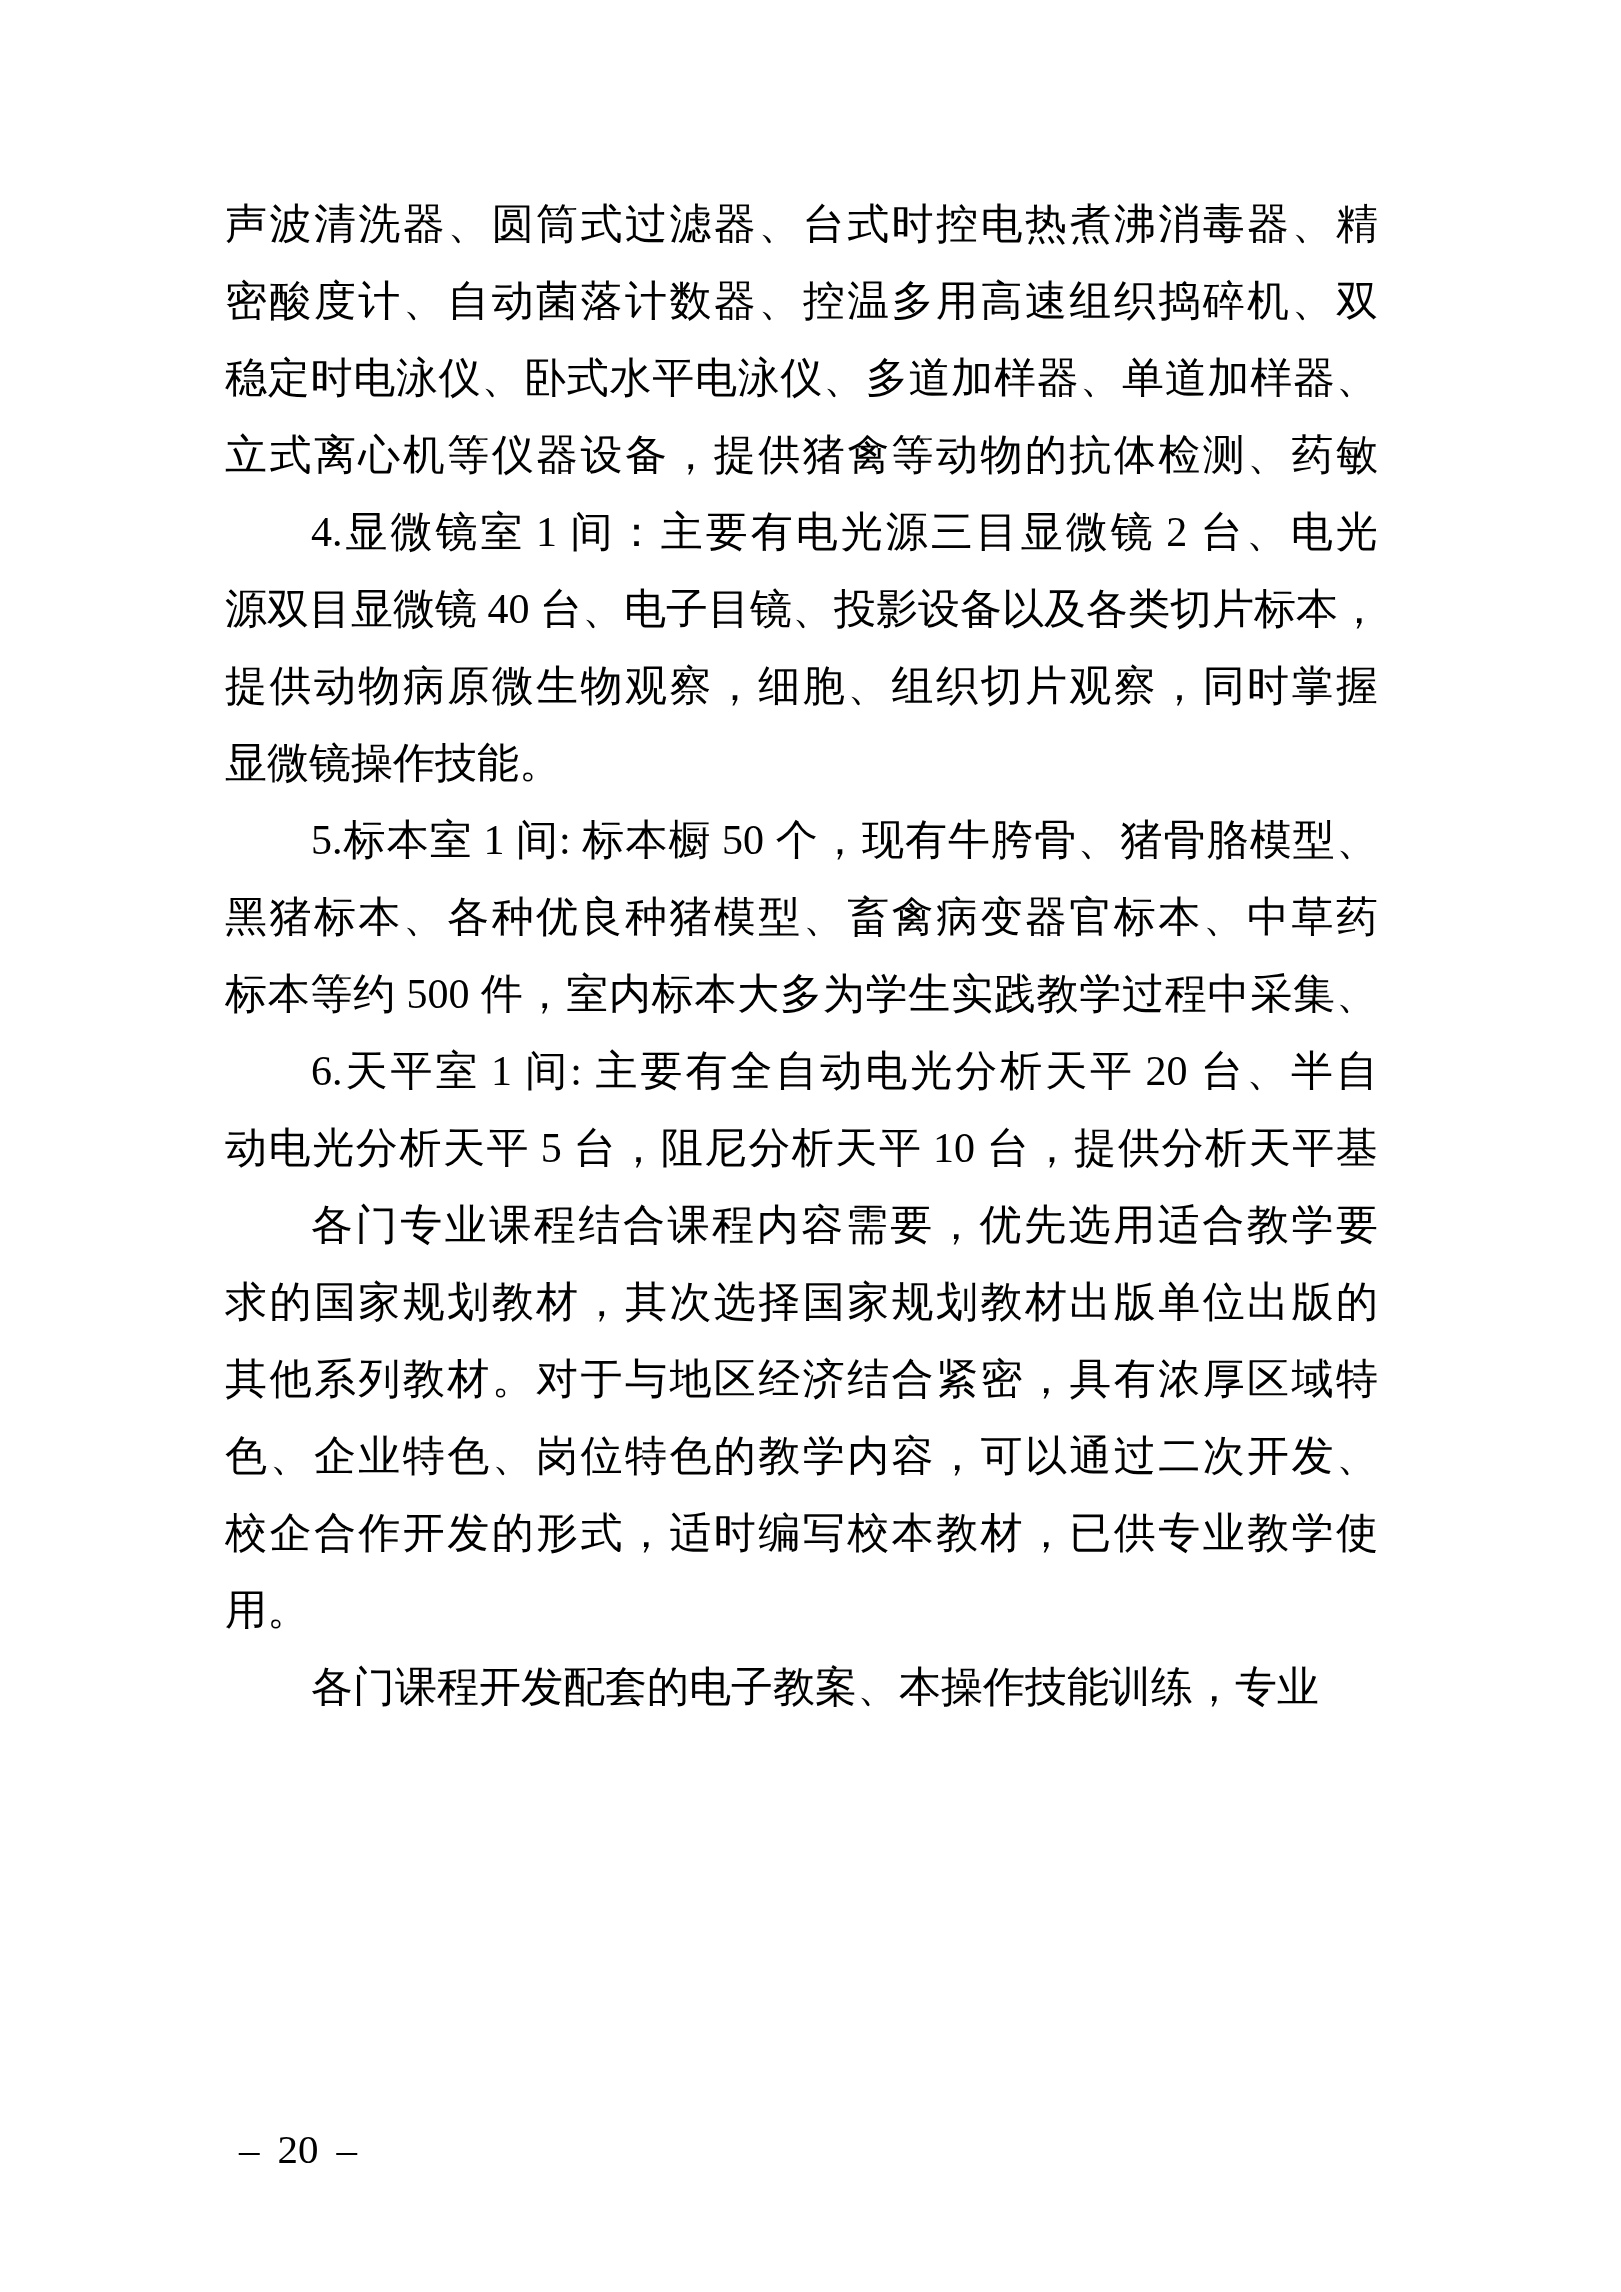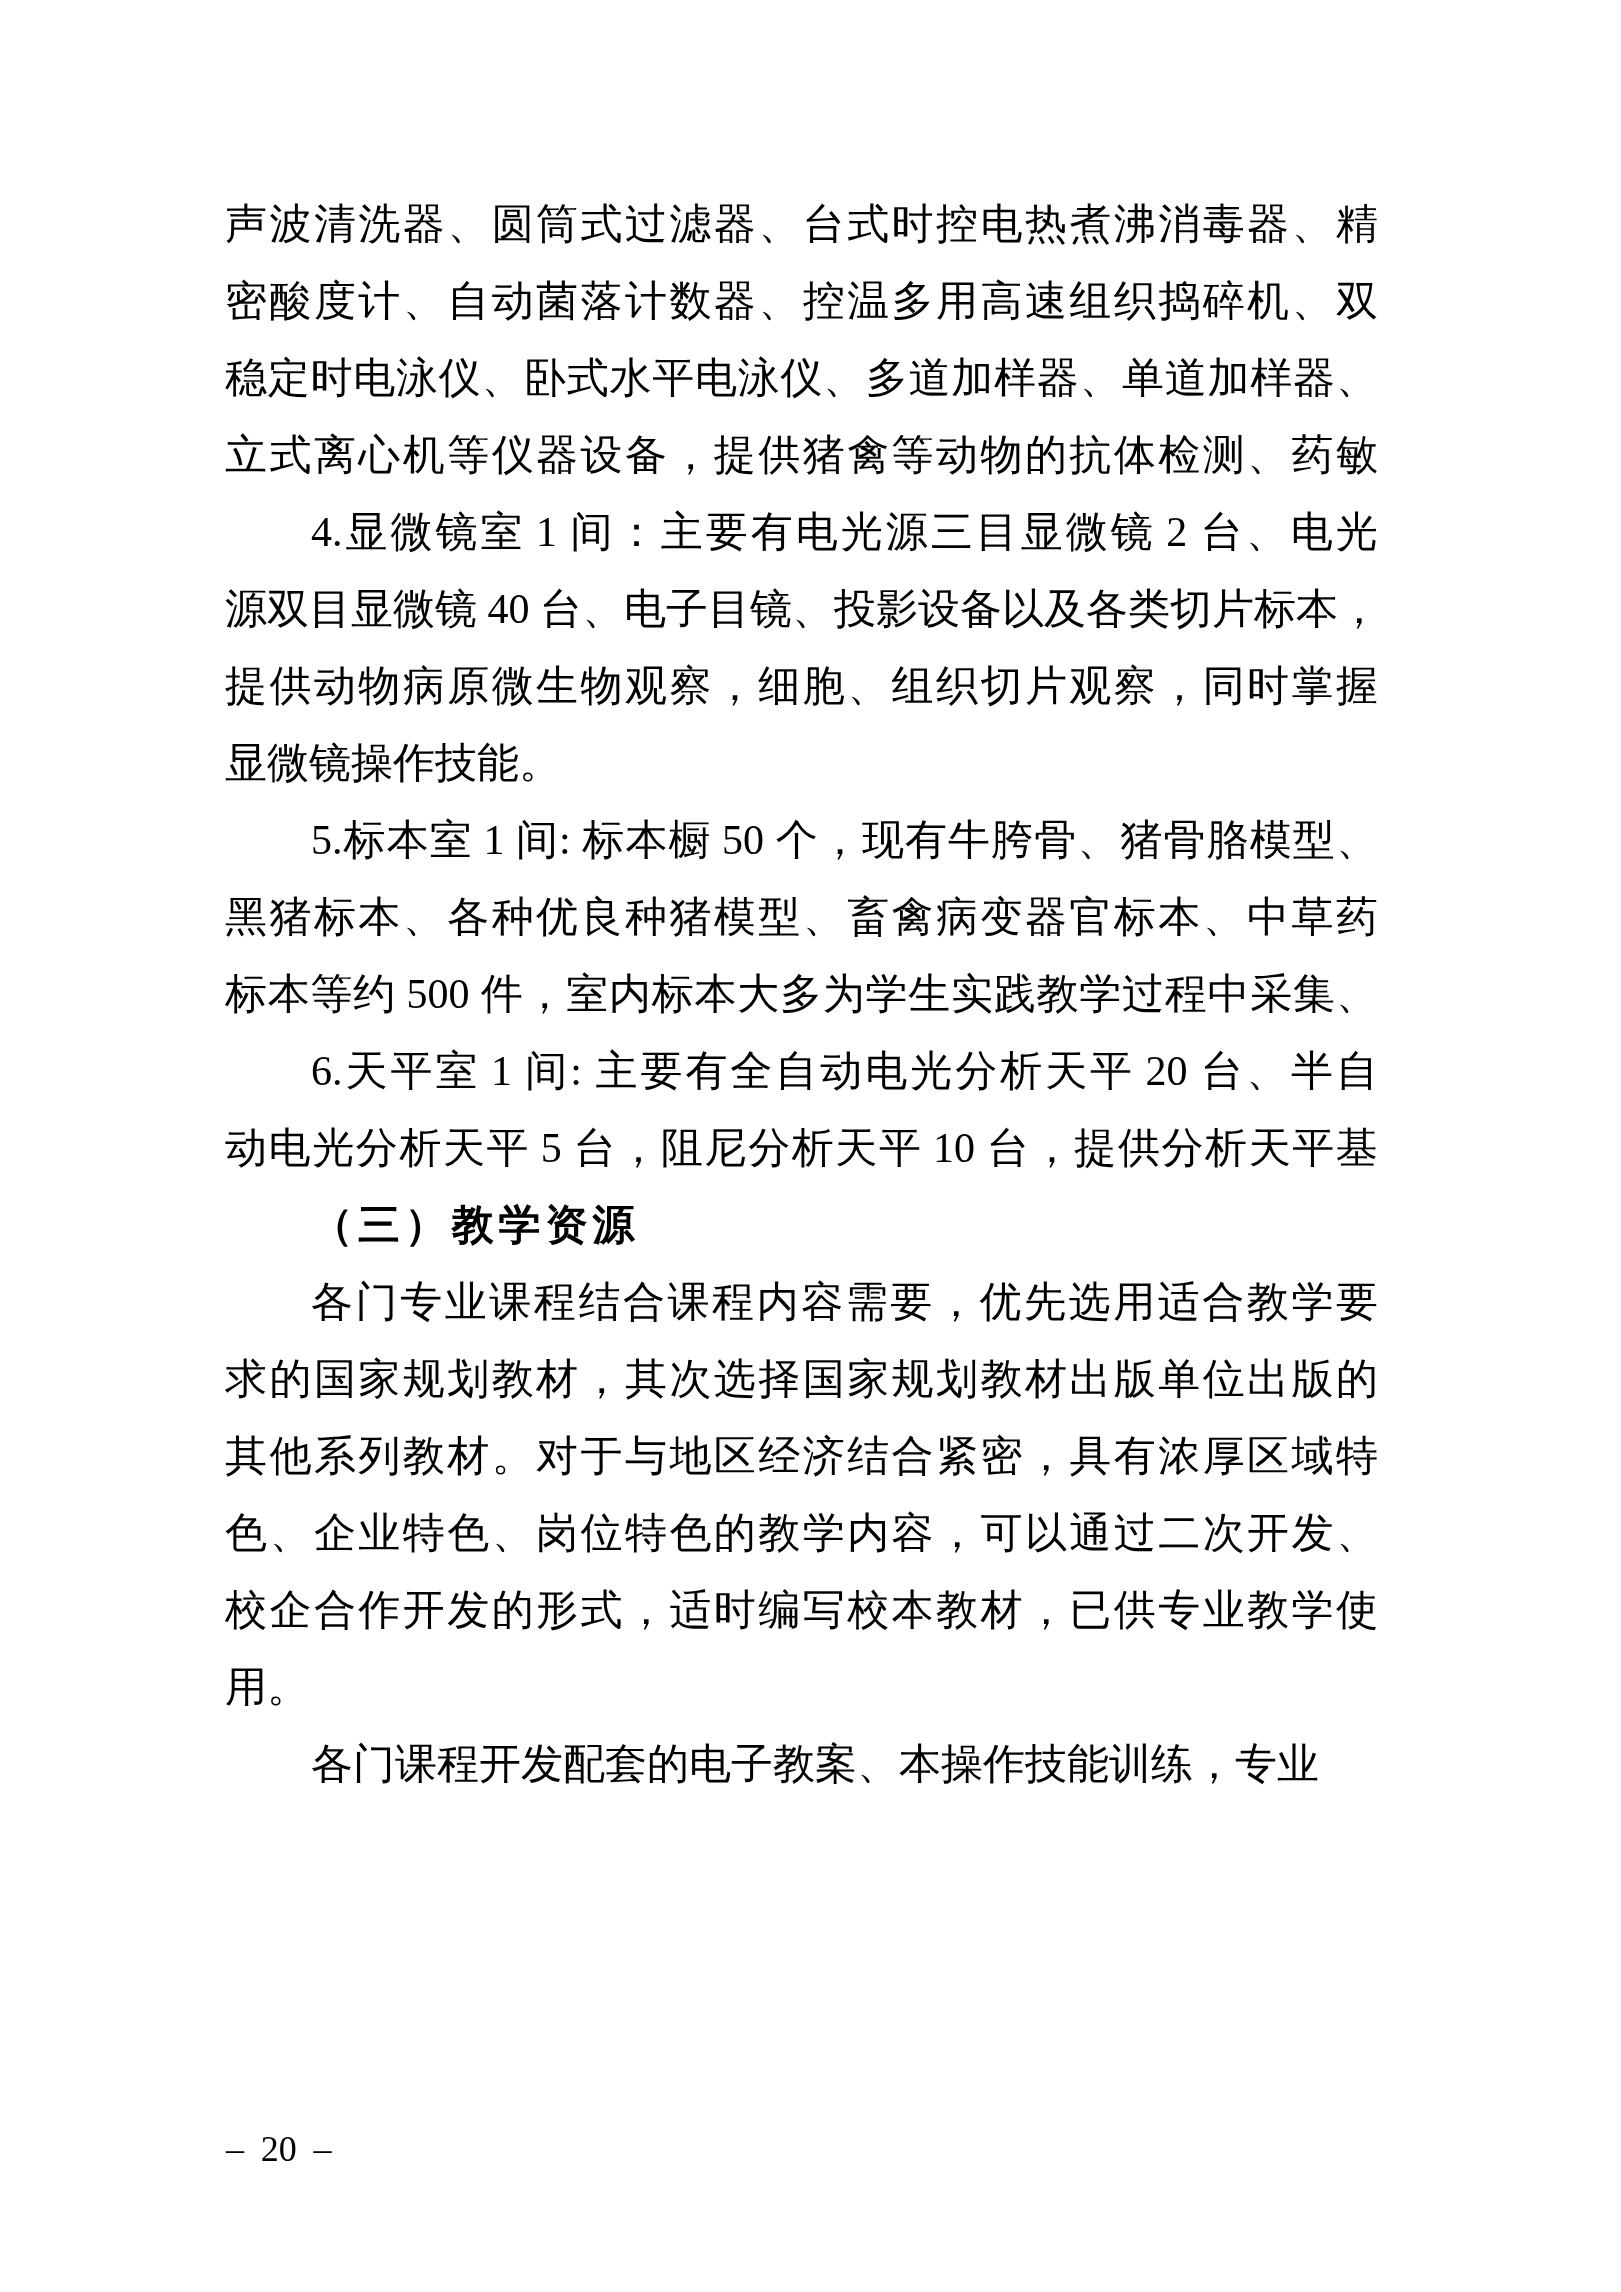--- a/index.html
+++ b/index.html
@@ -35,25 +35,25 @@
   }
   .line.fill span { display: inline-block; }
   
   .line.indent { padding-left: 86px; }
   .paragraph.heading .line {
     font-weight: bold;
     letter-spacing: 4.9px;
   }
   .page-number {
     position: absolute;
-    left: 226px;
+    left: 239px;
     top: 2120px;
     height: 59px;
     line-height: 59px;
-    font-size: 36px;
+    font-size: 41px;
     word-spacing: 7.8px;
   }
 </style>
 </head>
 <body>
 
 <div class="page">
   <div class="text-block">
       <div class="paragraph">
         <div class="line fill">
@@ -389,23 +389,20 @@
           <span>台</span>
           <span>，</span>
           <span>提</span>
           <span>供</span>
           <span>分</span>
           <span>析</span>
           <span>天</span>
           <span>平</span>
           <span>基</span>
         </div>
-      </div>
-      <div class="paragraph heading">
-        <div class="line indent">（三）教学资源</div>
       </div>
       <div class="paragraph">
         <div class="line fill indent">
           <span>各</span>
           <span>门</span>
           <span>专</span>
           <span>业</span>
           <span>课</span>
           <span>程</span>
           <span>结</span>

